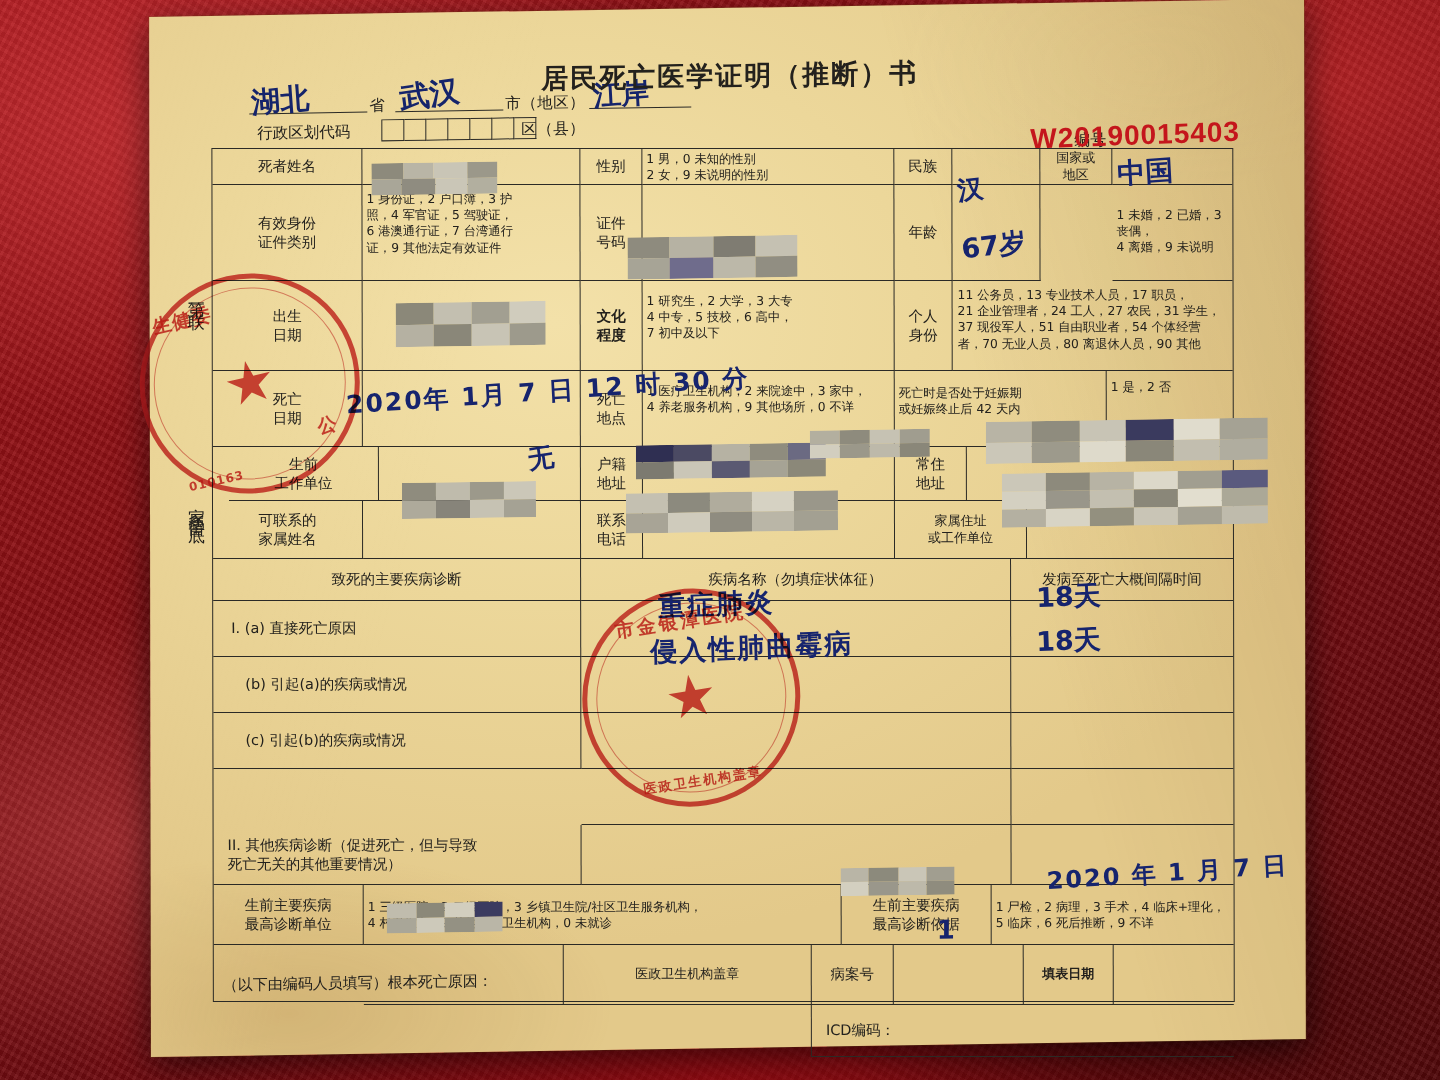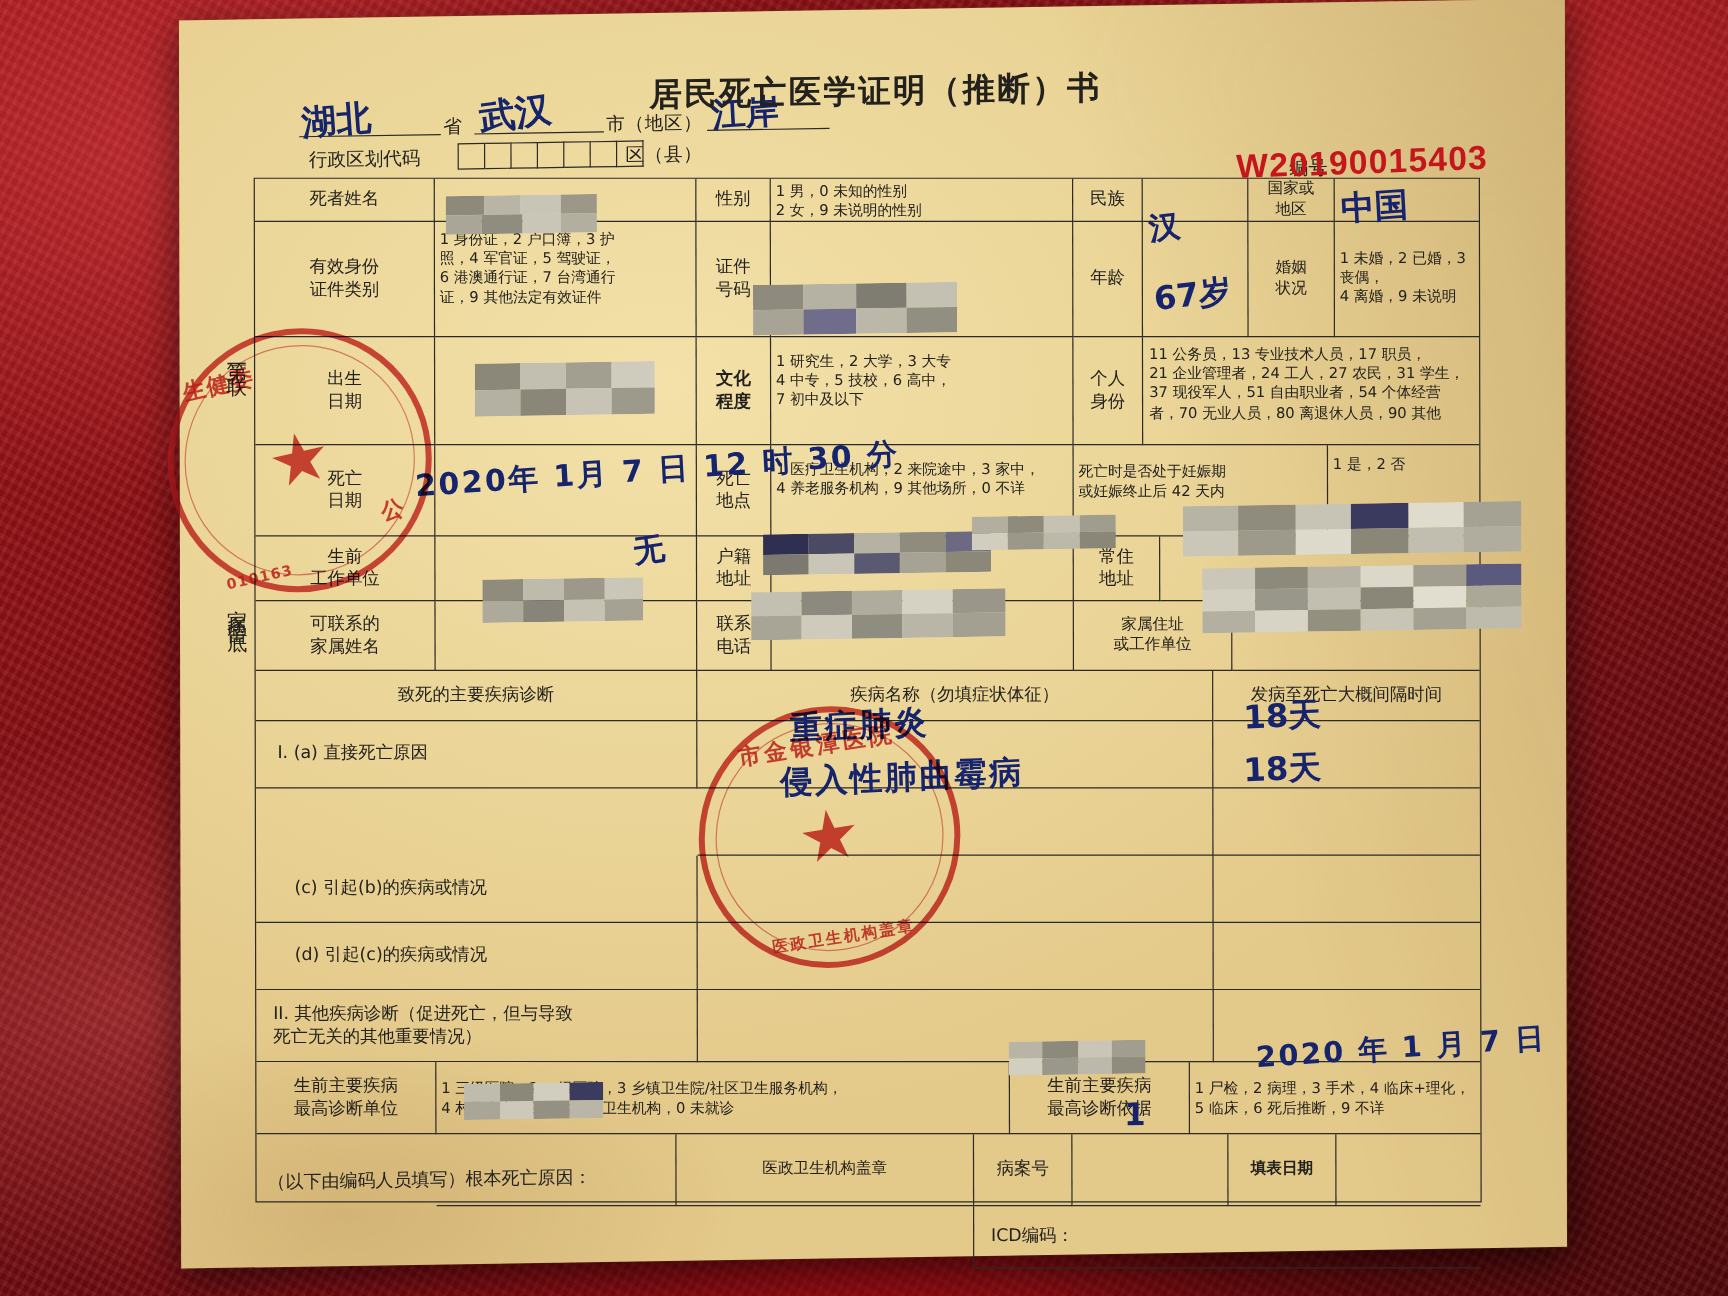--- a/index.html
+++ b/index.html
@@ -172,22 +172,20 @@
 证件类别</div>
       <div class="cell lab xs br bb" style="left:150px;top:36px;width:218px;height:96px;white-space:pre-line;padding-top:6px;">1 身份证，2 户口簿，3 护
 照，4 军官证，5 驾驶证，
 6 港澳通行证，7 台湾通行
 证，9 其他法定有效证件</div>
       <div class="cell lab c br bb" style="left:368px;top:36px;width:62px;height:96px;white-space:pre-line;">证件
 号码</div>
       <div class="cell br bb" style="left:430px;top:36px;width:252px;height:96px;"></div>
       <div class="cell lab c br bb" style="left:682px;top:36px;width:58px;height:96px;">年龄</div>
       <div class="cell br bb" style="left:740px;top:36px;width:88px;height:96px;"></div>
-      <div class="cell lab c br bb" style="left:828px;top:36px;width:72px;height:96px;white-space:pre-line;font-size:13px;">婚姻
-状况</div>
       <div class="cell lab xs bb" style="left:900px;top:36px;width:120px;height:96px;white-space:pre-line;padding-top:22px;">1 未婚，2 已婚，3 丧偶，
 4 离婚，9 未说明</div>
 
       <div class="cell lab c br bb" style="left:0;top:132px;width:150px;height:90px;white-space:pre-line;">出生
 日期</div>
       <div class="cell br bb" style="left:150px;top:132px;width:218px;height:90px;"></div>
       <div class="cell lab c br bb" style="left:368px;top:132px;width:62px;height:90px;white-space:pre-line;font-weight:bold;">文化
 程度</div>
       <div class="cell lab xs br bb" style="left:430px;top:132px;width:252px;height:90px;white-space:pre-line;padding-top:12px;">1 研究生，2 大学，3 大专
 4 中专，5 技校，6 高中，
@@ -203,21 +201,21 @@
 日期</div>
       <div class="cell br bb" style="left:150px;top:222px;width:218px;height:76px;"></div>
       <div class="cell lab c br bb" style="left:368px;top:222px;width:62px;height:76px;white-space:pre-line;">死亡
 地点</div>
       <div class="cell lab xs br bb" style="left:430px;top:222px;width:252px;height:76px;white-space:pre-line;padding-top:12px;">1 医疗卫生机构，2 来院途中，3 家中，
 4 养老服务机构，9 其他场所，0 不详</div>
       <div class="cell lab xs br bb" style="left:682px;top:222px;width:212px;height:76px;white-space:pre-line;padding-top:14px;">死亡时是否处于妊娠期
 或妊娠终止后 42 天内</div>
       <div class="cell lab xs bb" style="left:894px;top:222px;width:126px;height:76px;padding-top:8px;">1 是，2 否</div>
 
-      <div class="cell lab c br bb" style="left:0;top:298px;width:150px;height:54px;white-space:pre-line;">生前
+      <div class="cell lab c br bb" style="left:16px;top:298px;width:150px;height:54px;white-space:pre-line;">生前
 工作单位</div>
       <div class="cell br bb" style="left:150px;top:298px;width:218px;height:54px;"></div>
       <div class="cell lab c br bb" style="left:368px;top:298px;width:62px;height:54px;white-space:pre-line;">户籍
 地址</div>
       <div class="cell br bb" style="left:430px;top:298px;width:252px;height:54px;"></div>
       <div class="cell lab c br bb" style="left:682px;top:298px;width:72px;height:54px;white-space:pre-line;">常住
 地址</div>
       <div class="cell bb" style="left:754px;top:298px;width:266px;height:54px;"></div>
 
       <div class="cell lab c br bb" style="left:0;top:352px;width:150px;height:58px;white-space:pre-line;">可联系的
@@ -231,28 +229,28 @@
       <div class="cell bb" style="left:814px;top:352px;width:206px;height:58px;"></div>
 
       <div class="cell lab c br bb" style="left:0;top:410px;width:368px;height:42px;">致死的主要疾病诊断</div>
       <div class="cell lab c br bb" style="left:368px;top:410px;width:430px;height:42px;">疾病名称（勿填症状体征）</div>
       <div class="cell lab c bb" style="left:798px;top:410px;width:222px;height:42px;">发病至死亡大概间隔时间</div>
 
       <div class="cell lab l br bb" style="left:0;top:452px;width:368px;height:56px;padding-left:18px;">I.  (a) 直接死亡原因</div>
       <div class="cell br bb" style="left:368px;top:452px;width:430px;height:56px;"></div>
       <div class="cell bb" style="left:798px;top:452px;width:222px;height:56px;"></div>
 
+      <div class="cell lab l br bb" style="left:0;top:508px;width:368px;height:56px;padding-left:32px;">(b) 引起(a)的疾病或情况</div>
       <div class="cell br bb" style="left:368px;top:508px;width:430px;height:56px;"></div>
       <div class="cell bb" style="left:798px;top:508px;width:222px;height:56px;"></div>
 
       <div class="cell lab l br bb" style="left:0;top:564px;width:368px;height:56px;padding-left:32px;">(c) 引起(b)的疾病或情况</div>
       <div class="cell br bb" style="left:368px;top:564px;width:430px;height:56px;"></div>
       <div class="cell bb" style="left:798px;top:564px;width:222px;height:56px;"></div>
 
-      <div class="cell lab l br bb" style="left:0;top:620px;width:368px;height:56px;padding-left:32px;">(d) 引起(c)的疾病或情况</div>
       <div class="cell br bb" style="left:368px;top:620px;width:430px;height:56px;"></div>
       <div class="cell bb" style="left:798px;top:620px;width:222px;height:56px;"></div>
 
       <div class="cell lab l br bb" style="left:0;top:676px;width:368px;height:60px;padding-left:14px;white-space:pre-line;">II. 其他疾病诊断（促进死亡，但与导致
 死亡无关的其他重要情况）</div>
       <div class="cell br bb" style="left:368px;top:676px;width:430px;height:60px;"></div>
       <div class="cell bb" style="left:798px;top:676px;width:222px;height:60px;"></div>
 
       <div class="cell lab c br bb" style="left:0;top:736px;width:150px;height:60px;white-space:pre-line;">生前主要疾病
 最高诊断单位</div>

